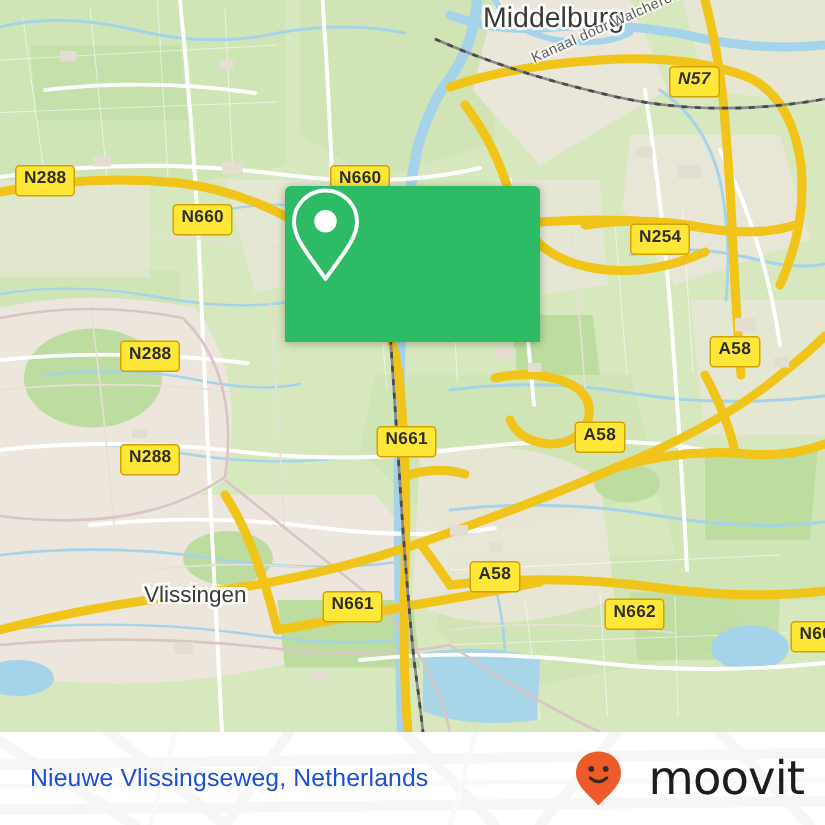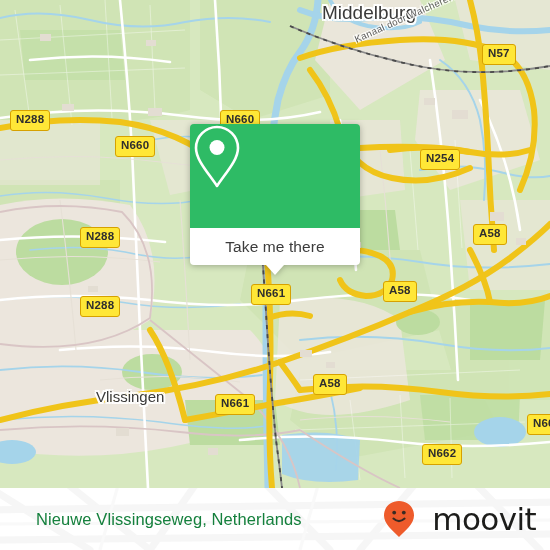--- a/index.html
+++ b/index.html
@@ -115,23 +115,23 @@
   #footer {
     position: absolute;
     left: 0; top: 488px; width: 550px; height: 62px;
     background: #ffffff;
     overflow: hidden;
     display: flex; align-items: center;
   }
   #footer-bg { position: absolute; left: 0; top: 0; opacity: .5; }
   #footer-title {
     position: relative;
-    margin-left: 36px;
+    margin-left: 20px;
     font-size: 16.5px;
-    color: #15803d;
+    color: #1d4ed8;
     white-space: nowrap;
     letter-spacing: .1px;
   }
   #brand {
     position: absolute; right: 14px; top: 50%;
     transform: translateY(-50%);
     display: flex; align-items: center; gap: 16px;
   }
   #brand-word {
     font-size: 31px;
@@ -315,41 +315,37 @@
     <div class="city-label city-major" style="left:322px; top:2px;">Middelburg</div>
     <div class="city-label city-minor" style="left:96px; top:358px;margin-top:30px;">Vlissingen</div>
 
     <div class="water-label" style="left:355px; top:34px; transform: rotate(-24deg); transform-origin: left center;">Kanaal door Walcheren</div>
 
     <div class="shield" style="left:10px;  top:110px;">N288</div>
     <div class="shield" style="left:115px; top:136px;">N660</div>
     <div class="shield" style="left:220px; top:110px;">N660</div>
     <div class="shield" style="left:80px;  top:227px;">N288</div>
     <div class="shield" style="left:80px;  top:296px;">N288</div>
-    <div class="shield" style="left:482px; top:44px;">N57</div>
+    <div class="shield" style="left:446px; top:44px;font-style:italic;">N57</div>
     <div class="shield" style="left:420px; top:149px;">N254</div>
     <div class="shield" style="left:473px; top:224px;">A58</div>
     <div class="shield" style="left:251px; top:284px;">N661</div>
     <div class="shield" style="left:383px; top:281px;">A58</div>
     <div class="shield" style="left:215px; top:394px;">N661</div>
     <div class="shield" style="left:313px; top:374px;">A58</div>
-    <div class="shield" style="left:422px; top:399px;margin-top:45px;">N662</div>
+    <div class="shield" style="left:403px; top:399px;">N662</div>
     <div class="shield" style="left:527px; top:414px;">N66</div>
 
 
     <div id="card">
       <div id="card-top">
         <svg width="54" height="66" viewBox="0 0 54 66">
           <path d="M27 3 C15.4 3 6 12.4 6 24 C6 36 18 48.5 27 62 C36 48.5 48 36 48 24 C48 12.4 38.6 3 27 3 Z" fill="none" stroke="#ffffff" stroke-width="2.6" stroke-linejoin="round"></path>
           <circle cx="27" cy="23.5" r="7.5" fill="#ffffff"></circle>
         </svg>
-      </div>
-      <div id="card-bottom">
-        <span class="label">Take me there</span>
-        <span id="card-tail"></span>
       </div>
     </div>
   </div>
 
   <div id="footer">
     <svg id="footer-bg" width="550" height="62" viewBox="0 0 550 62">
       <rect width="550" height="62" fill="#ffffff"></rect>
       <g stroke="#eeeeee" stroke-width="7" fill="none" stroke-linecap="round">
         <path d="M-10,0 L90,62"></path>
         <path d="M60,-10 L150,62"></path>

